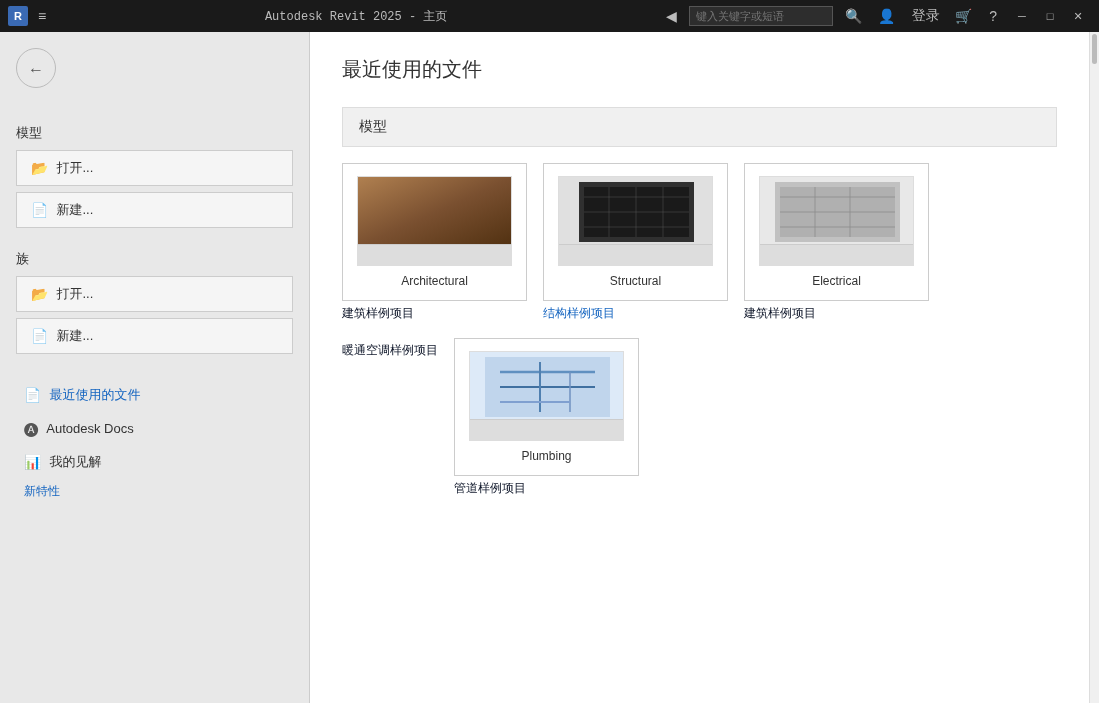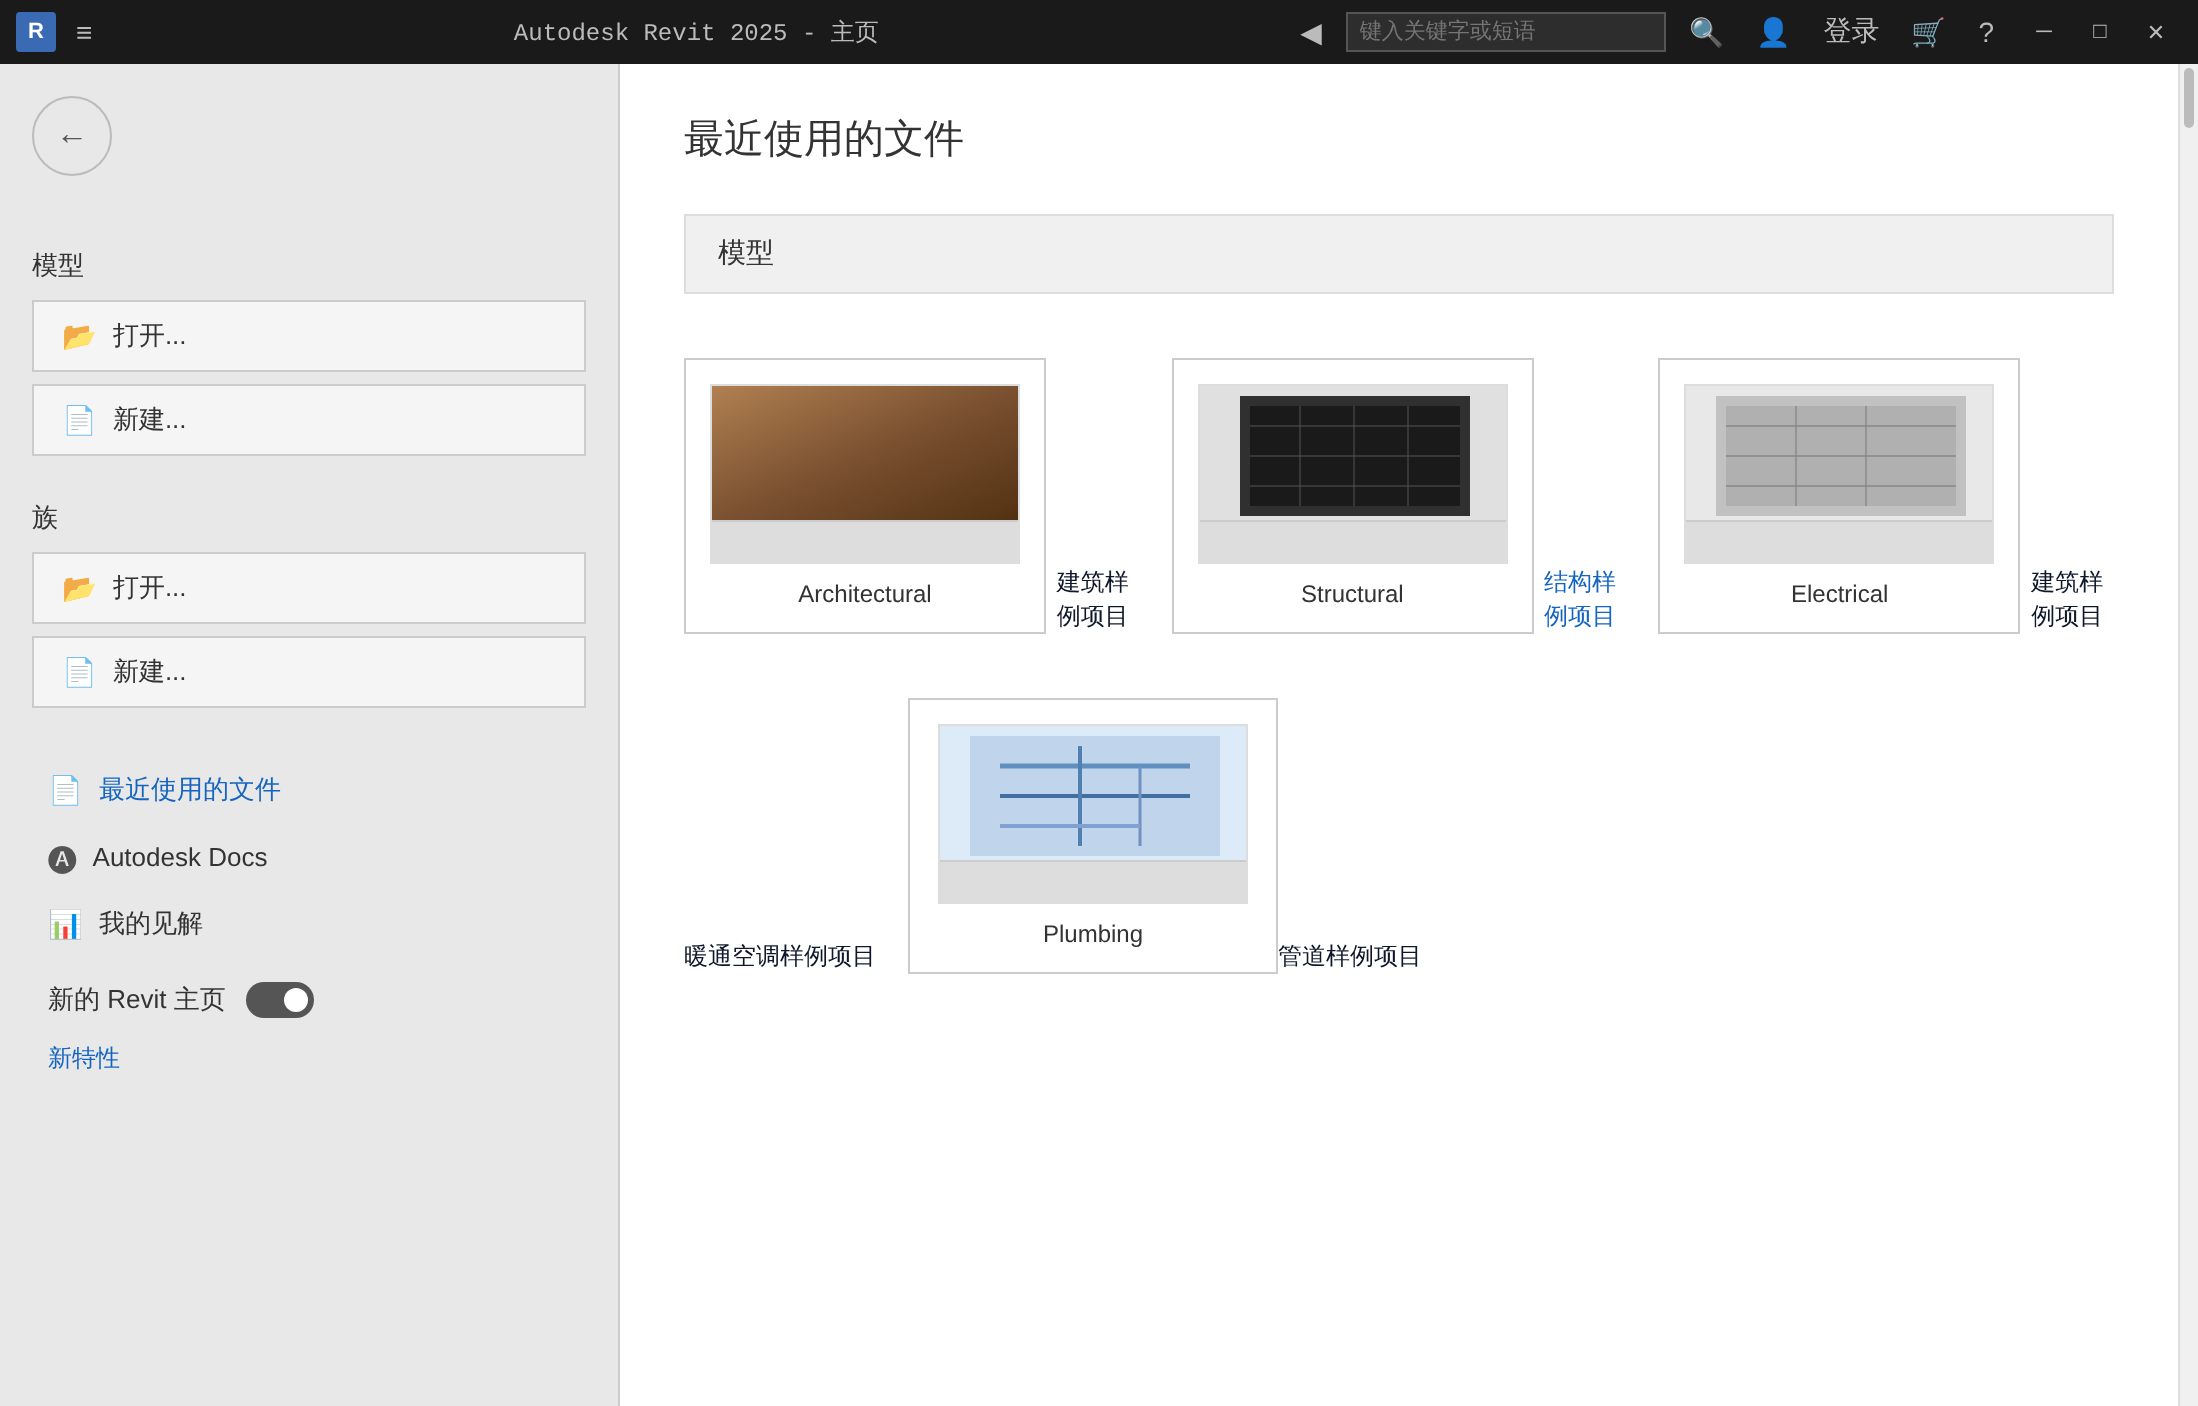--- a/index.html
+++ b/index.html
@@ -31,21 +31,21 @@
     .tb-icon-btn {
       background: none; border: none; color: #bbb; cursor: pointer;
       font-size: 14px; padding: 2px 4px;
     }
     .search-box {
       background: #2d2d2d;
       border: 1px solid #555;
       color: #ccc;
       font-size: 11px;
       padding: 2px 6px;
-      width: 160px;
+      width: 144px;
       height: 20px;
     }
     .win-controls { display: flex; gap: 2px; }
     .win-btn {
       width: 26px; height: 20px;
       background: none; border: none;
       color: #bbb; cursor: pointer; font-size: 11px;
       display: flex; align-items: center; justify-content: center;
     }
 
@@ -299,23 +299,22 @@
     }
     .scroll-thumb {
       height: 30px;
       background: #bbb;
       margin: 2px;
       border-radius: 3px;
     }
 
     .card-wrapper {
       display: flex;
-      flex-direction: row;
-      align-items: flex-end;
-      margin-top: 16px;
+      flex-direction: column;
+      align-items: flex-start;
     }
   </style>
 </head>
 <body>
 
 <div class="titlebar">
   <div class="titlebar-left">
     <div class="revit-logo">R</div>
     <button class="tb-icon-btn">≡</button>
   </div>
@@ -369,24 +368,20 @@
       <div class="nav-item">
         <span class="nav-icon">🅐</span>
         <span>Autodesk Docs</span>
       </div>
       <div class="nav-item">
         <span class="nav-icon">📊</span>
         <span>我的见解</span>
       </div>
     </div>
 
-    <div class="toggle-row">
-      <span>新的 Revit 主页</span>
-      <div class="toggle"></div>
-    </div>
     <div class="nav-item" style="color:#1565c0; font-size:12px;">
       <span>新特性</span>
     </div>
   </div>
 
   <div class="main-content">
     <div class="page-title">最近使用的文件</div>
 
     <div class="section-header">模型</div>
 

